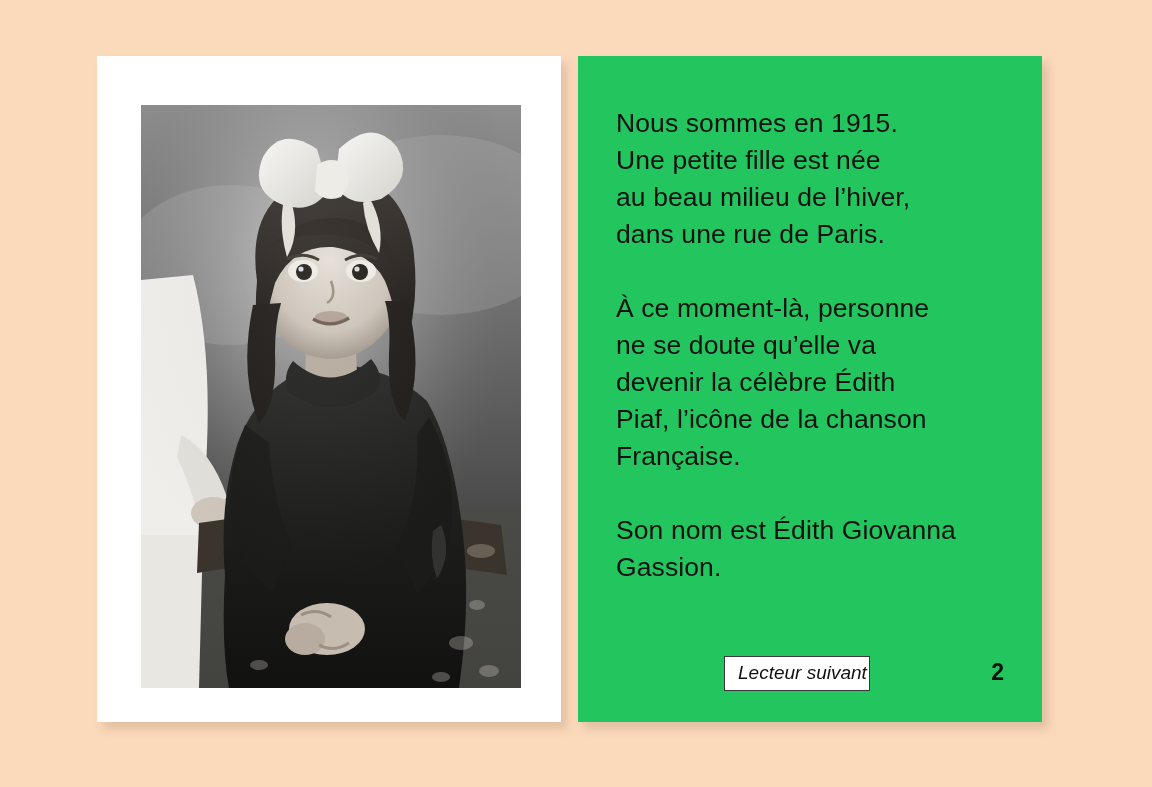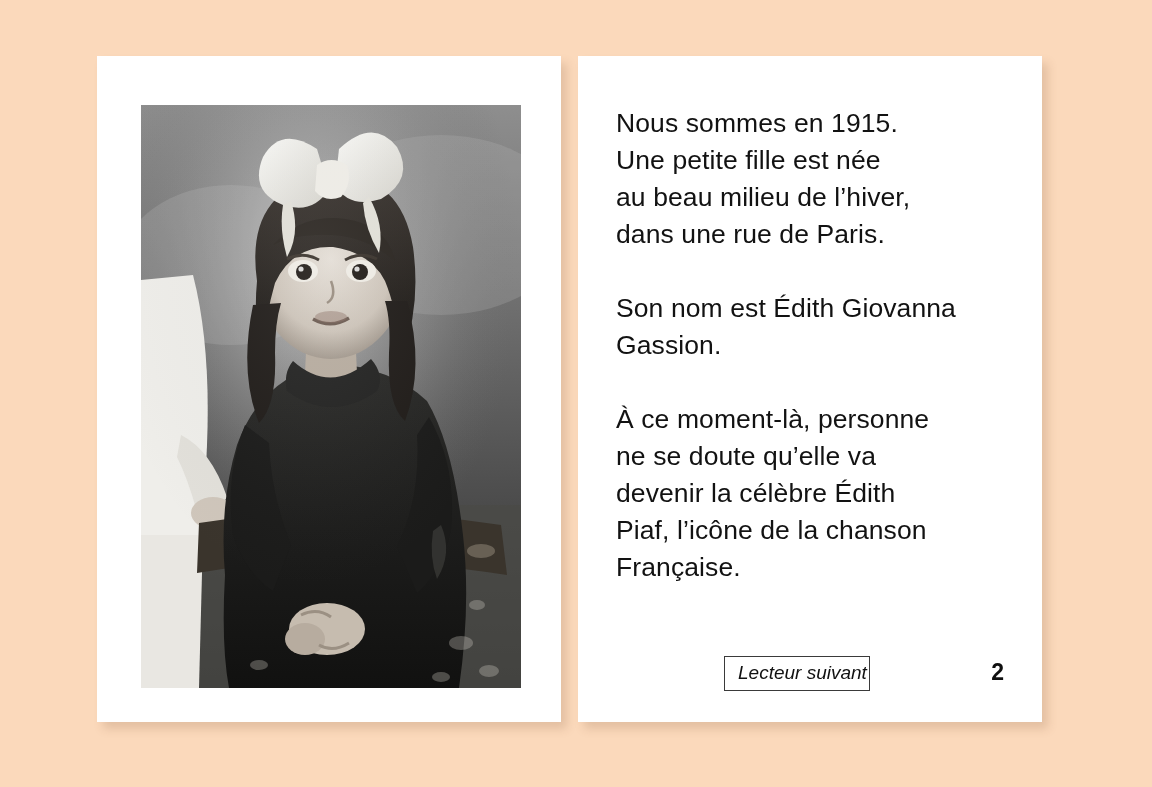--- a/index.html
+++ b/index.html
@@ -46,21 +46,21 @@
     height: 583px;
   }
 
   
   .page-right {
     position: absolute;
     left: 578px;
     top: 56px;
     width: 464px;
     height: 666px;
-    background: #ffffff;
+    background: #22c55e;
     box-shadow: 6px 7px 9px rgba(120, 80, 50, 0.18);
   }
   .text-body {
     position: absolute;
     left: 38px;
     top: 49px;
     width: 400px;
     color: #121212;
     font-size: 26.5px;
     line-height: 37px;
@@ -222,27 +222,27 @@
       </svg>
     </div>
   </div>
 
   <div class="page-right">
     <div class="text-body">
       <p class="para">Nous sommes en 1915.
 Une petite fille est née
 au beau milieu de l’hiver,
 dans une rue de Paris.</p>
-      <p class="para">Son nom est Édith Giovanna
-Gassion.</p>
       <p class="para">À ce moment-là, personne
 ne se doute qu’elle va
 devenir la célèbre Édith
 Piaf, l’icône de la chanson
 Française.</p>
+      <p class="para">Son nom est Édith Giovanna
+Gassion.</p>
     </div>
 
     <div class="footer">
       <div class="next-reader-btn">Lecteur suivant</div>
       <div class="page-number">2</div>
     </div>
   </div>
 
 </div>
 

